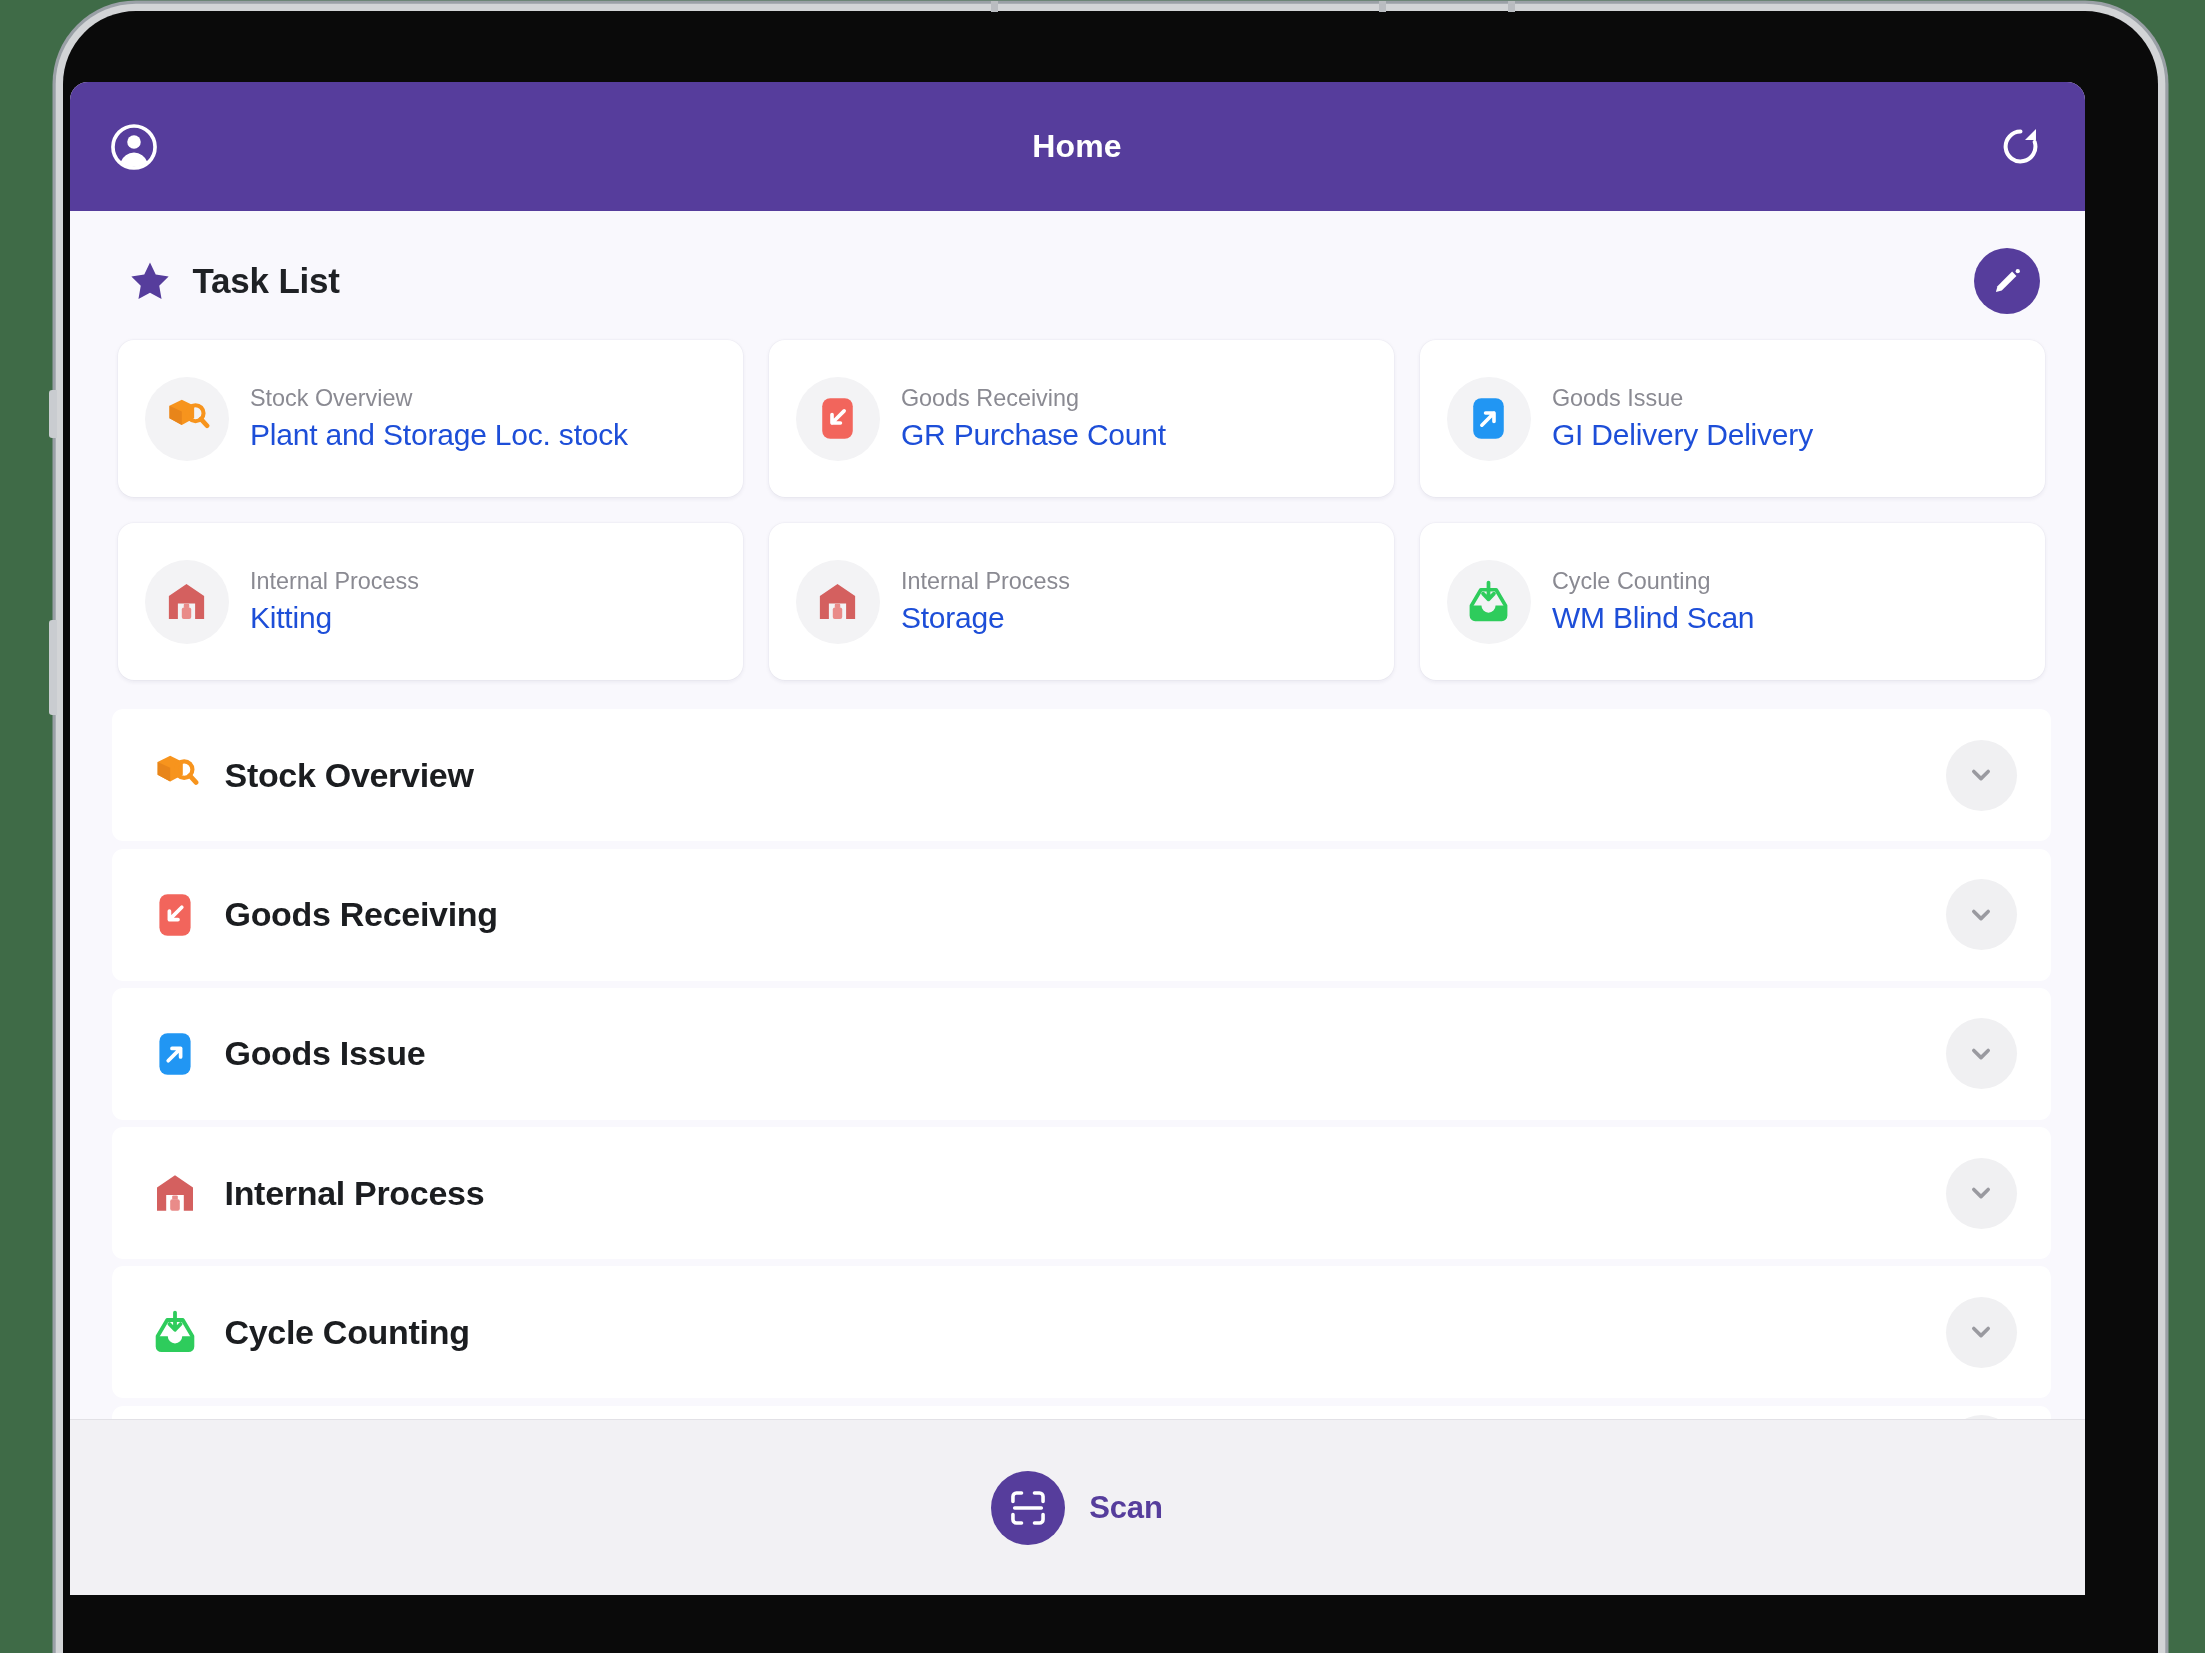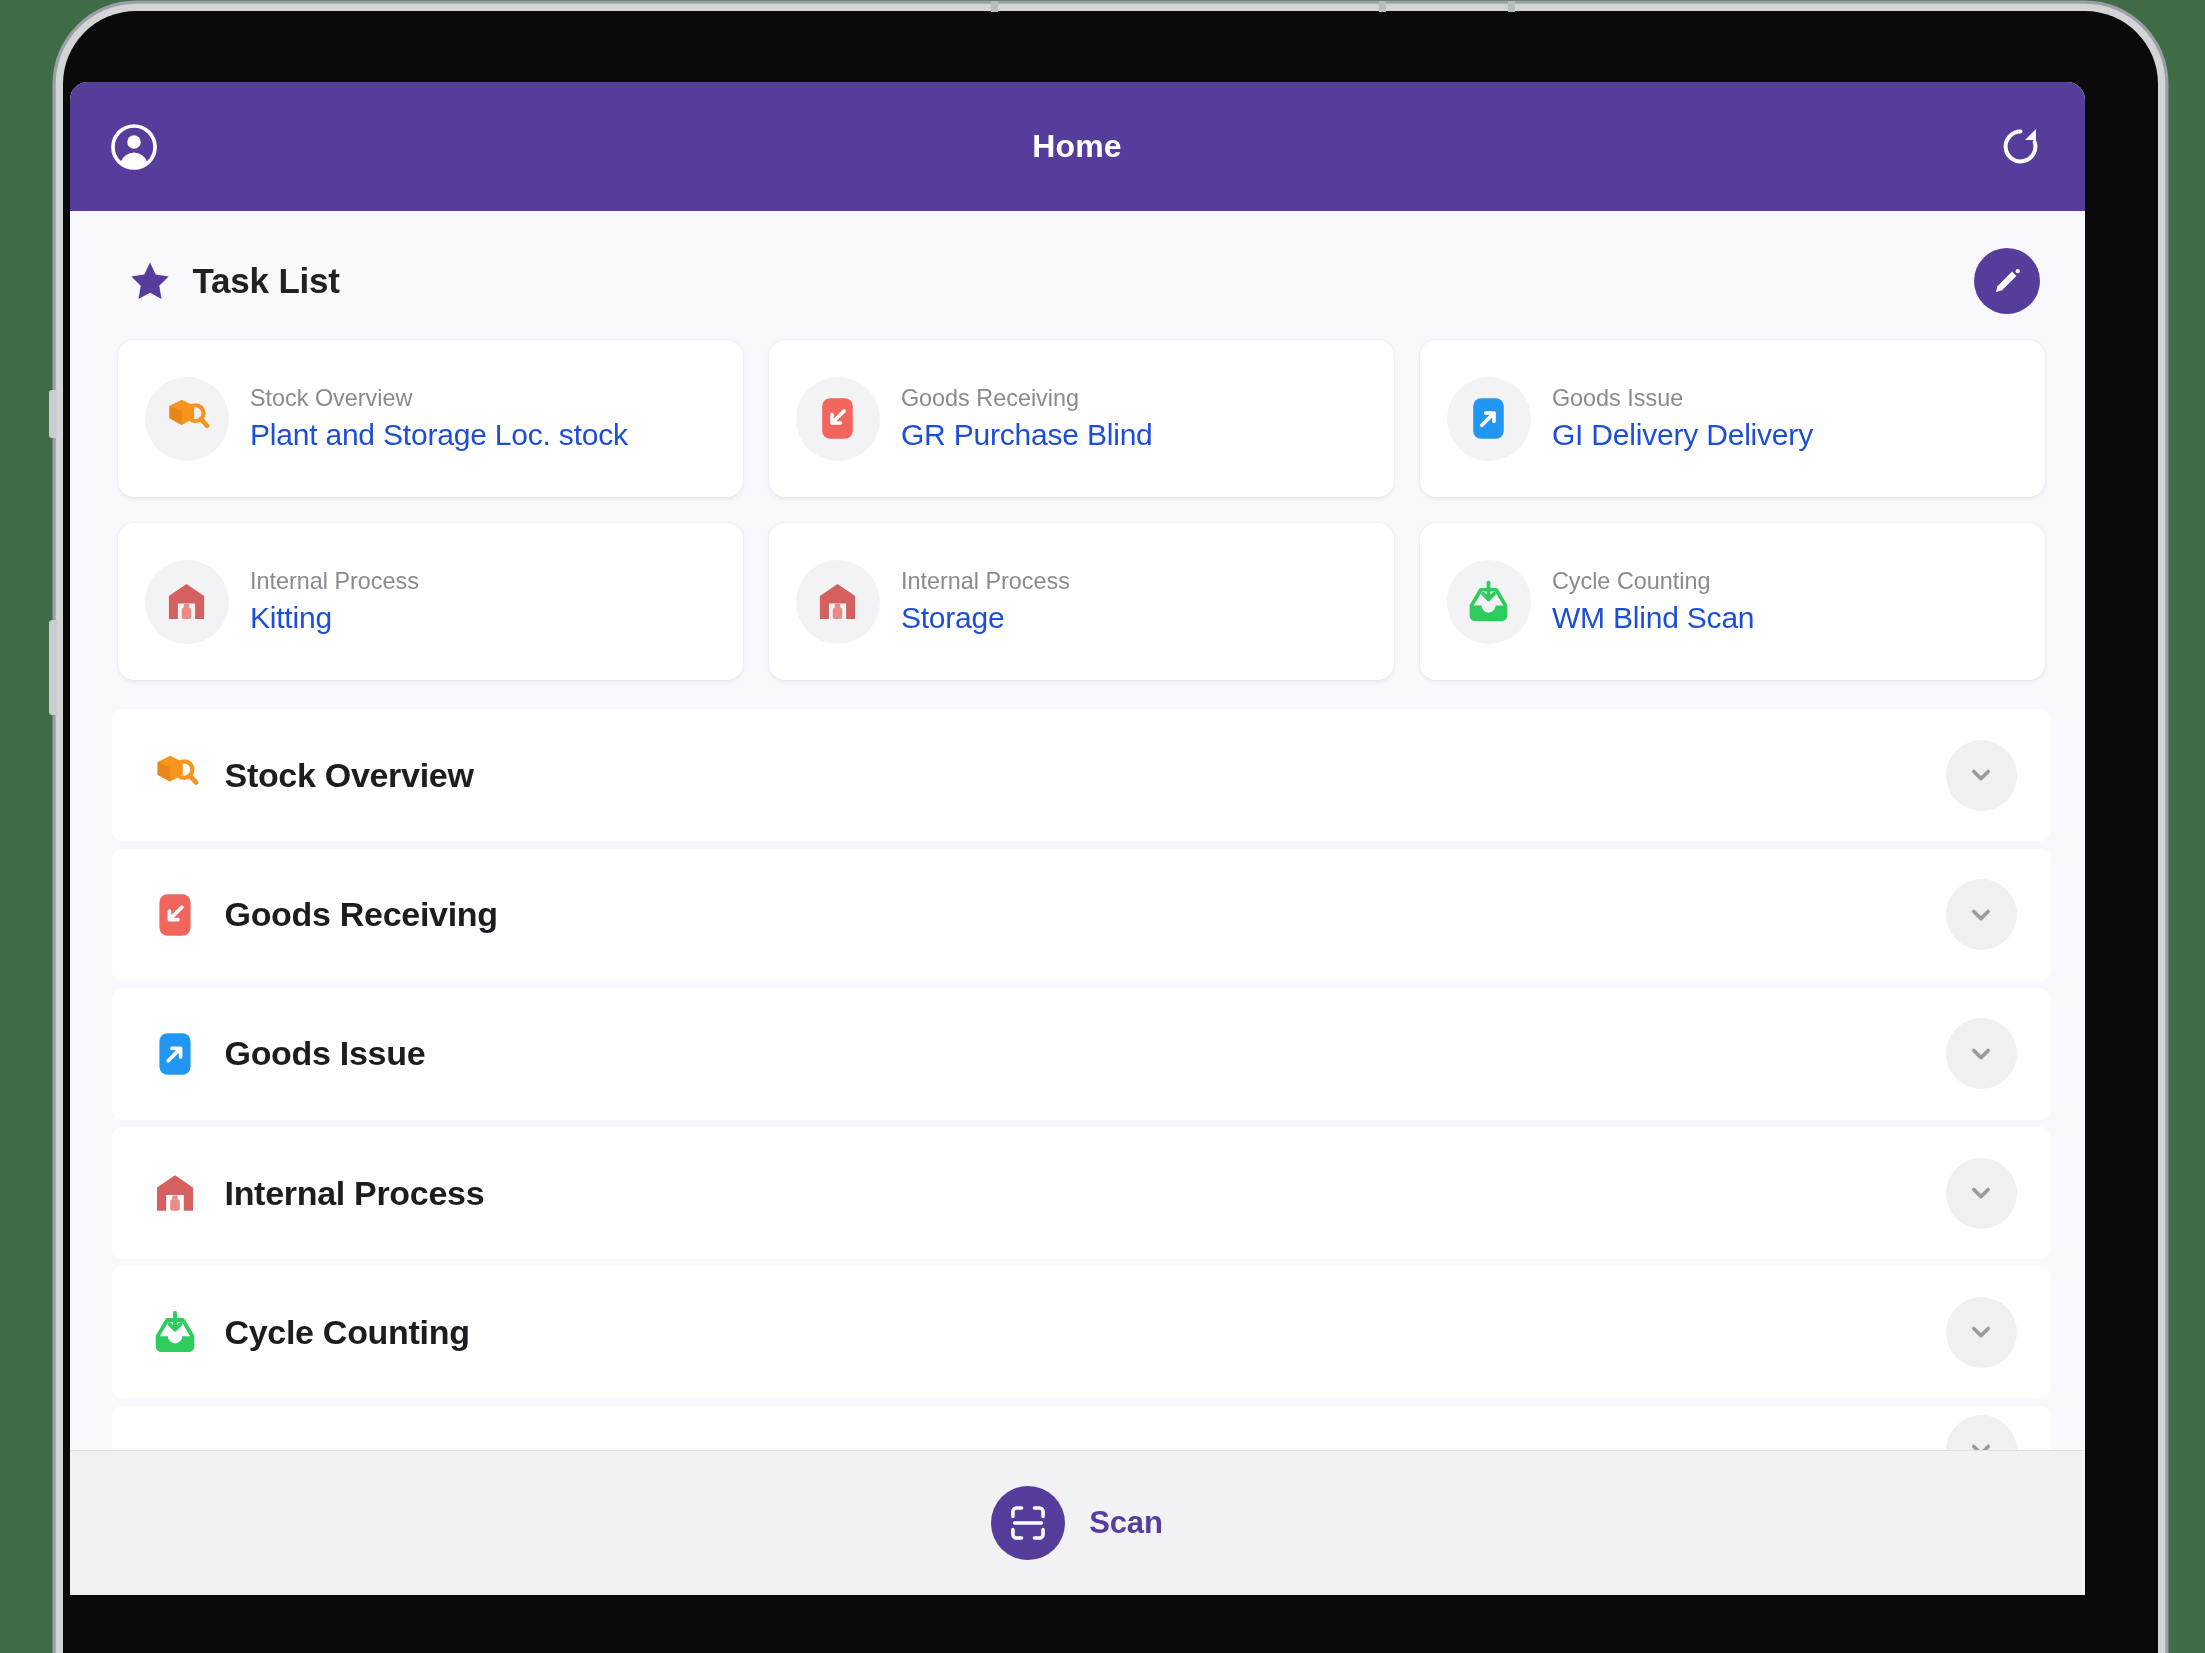--- a/index.html
+++ b/index.html
@@ -165,21 +165,21 @@
     margin-left:auto;
     width:71px; height:71px; border-radius:50%;
     background:#F0F0F2;
     display:flex; align-items:center; justify-content:center;
     cursor:pointer;
   }
   .section-row.partial{ height:89px; overflow:hidden; }
   
   #scan-bar{
     flex:0 0 auto;
-    height:145px;
+    height:176px;
     background:#F2F1F4;
     border-top:0.8px solid #E2E1E6;
     display:flex; align-items:center; justify-content:center;
     gap:24px;
     cursor:pointer;
   }
   #scan-button-circle{
     width:74px; height:74px; border-radius:50%;
     background:#563D9C;
     display:flex; align-items:center; justify-content:center;
@@ -253,21 +253,21 @@
 
         <div class="task-card">
           <span class="task-card-icon-wrap">
             <svg width="47" height="47" viewBox="0 0 24 24">
               <rect x="4.2" y="1.6" width="15.6" height="20.8" rx="4.1" fill="#F2655C"></rect>
               <path d="M15.4 8.1L9.2 14.3M9.2 14.3h4.3M9.2 14.3V10" stroke="#ffffff" stroke-width="1.85" stroke-linecap="round" stroke-linejoin="round" fill="none"></path>
             </svg>
           </span>
           <span class="task-card-text">
             <span class="task-card-category">Goods Receiving</span>
-            <span class="task-card-title">GR Purchase Blind</span>
+            <span class="task-card-title">GR Purchase Count</span>
           </span>
         </div>
 
         <div class="task-card">
           <span class="task-card-icon-wrap">
             <svg width="47" height="47" viewBox="0 0 24 24">
               <rect x="4.2" y="1.6" width="15.6" height="20.8" rx="4.1" fill="#2196F3"></rect>
               <path d="M8.6 15.4l6.2-6.2M14.8 9.2h-4.3M14.8 9.2v4.3" stroke="#ffffff" stroke-width="1.85" stroke-linecap="round" stroke-linejoin="round" fill="none"></path>
             </svg>
           </span>

